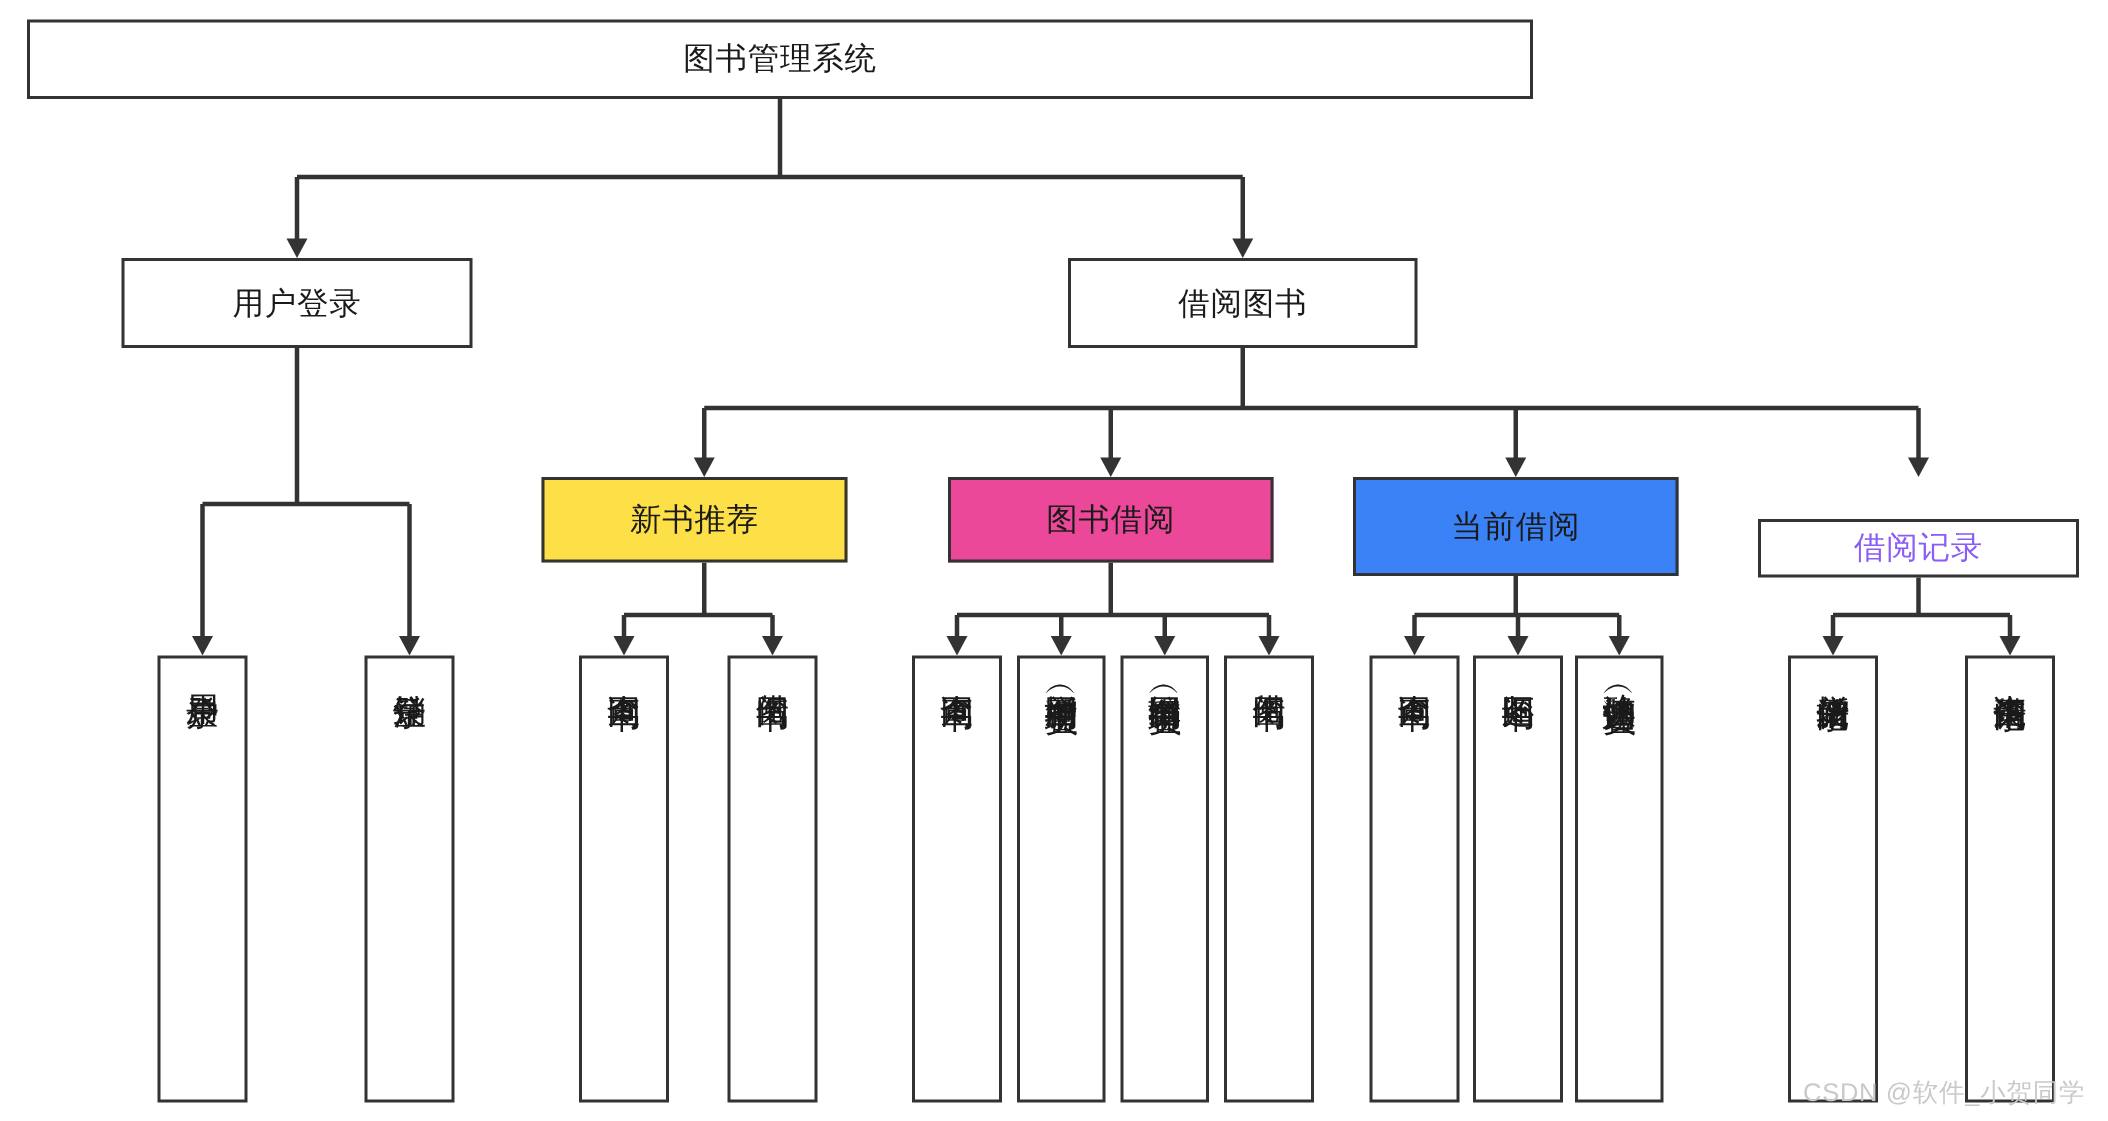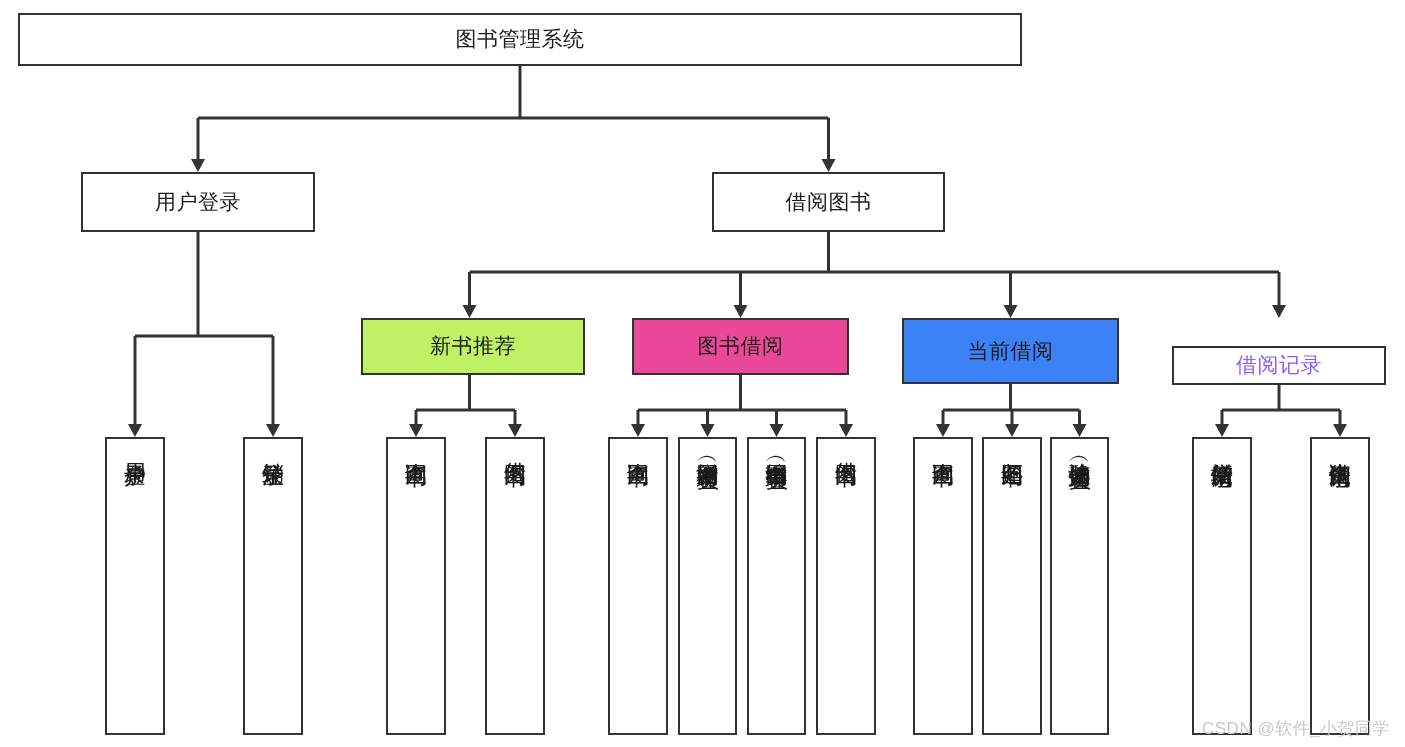--- a/index.html
+++ b/index.html
@@ -127,21 +127,21 @@
   <div id="nodes">
       <div class="node horiz" style="left: 18px; top: 13px; width: 1004px; height: 53px; border-color: rgb(51, 51, 51); background: rgb(255, 255, 255); color: rgb(26, 26, 26);">
         <span class="node-label">图书管理系统</span>
       </div>
       <div class="node horiz" style="left: 81px; top: 172px; width: 234px; height: 60px; border-color: rgb(51, 51, 51); background: rgb(255, 255, 255); color: rgb(26, 26, 26);">
         <span class="node-label">用户登录</span>
       </div>
       <div class="node horiz" style="left: 712px; top: 172px; width: 233px; height: 60px; border-color: rgb(51, 51, 51); background: rgb(255, 255, 255); color: rgb(26, 26, 26);">
         <span class="node-label">借阅图书</span>
       </div>
-      <div class="node horiz" style="left: 361px; top: 318px; width: 224px; height: 57px; border-color: rgb(51, 51, 51); background: #bef264; color: rgb(26, 26, 26);">
+      <div class="node horiz" style="left: 361px; top: 318px; width: 204px; height: 57px; border-color: rgb(51, 51, 51); background: #fde047; color: rgb(26, 26, 26);">
         <span class="node-label">新书推荐</span>
       </div>
       <div class="node horiz" style="left: 632px; top: 318px; width: 217px; height: 57px; border-color: rgb(51, 51, 51); background: #ec4899; color: rgb(26, 26, 26);">
         <span class="node-label">图书借阅</span>
       </div>
       <div class="node horiz" style="left: 902px; top: 318px; width: 217px; height: 66px; border-color: rgb(51, 51, 51); background: #3b82f6; color: rgb(26, 26, 26);">
         <span class="node-label">当前借阅</span>
       </div>
       <div class="node horiz" style="left: 1172px; top: 318px; width: 214px; height: 39px; border-color: rgb(51, 51, 51); background: rgb(255, 255, 255); color: #8b5cf6; margin-top: 28px;">
         <span class="node-label">借阅记录</span>

